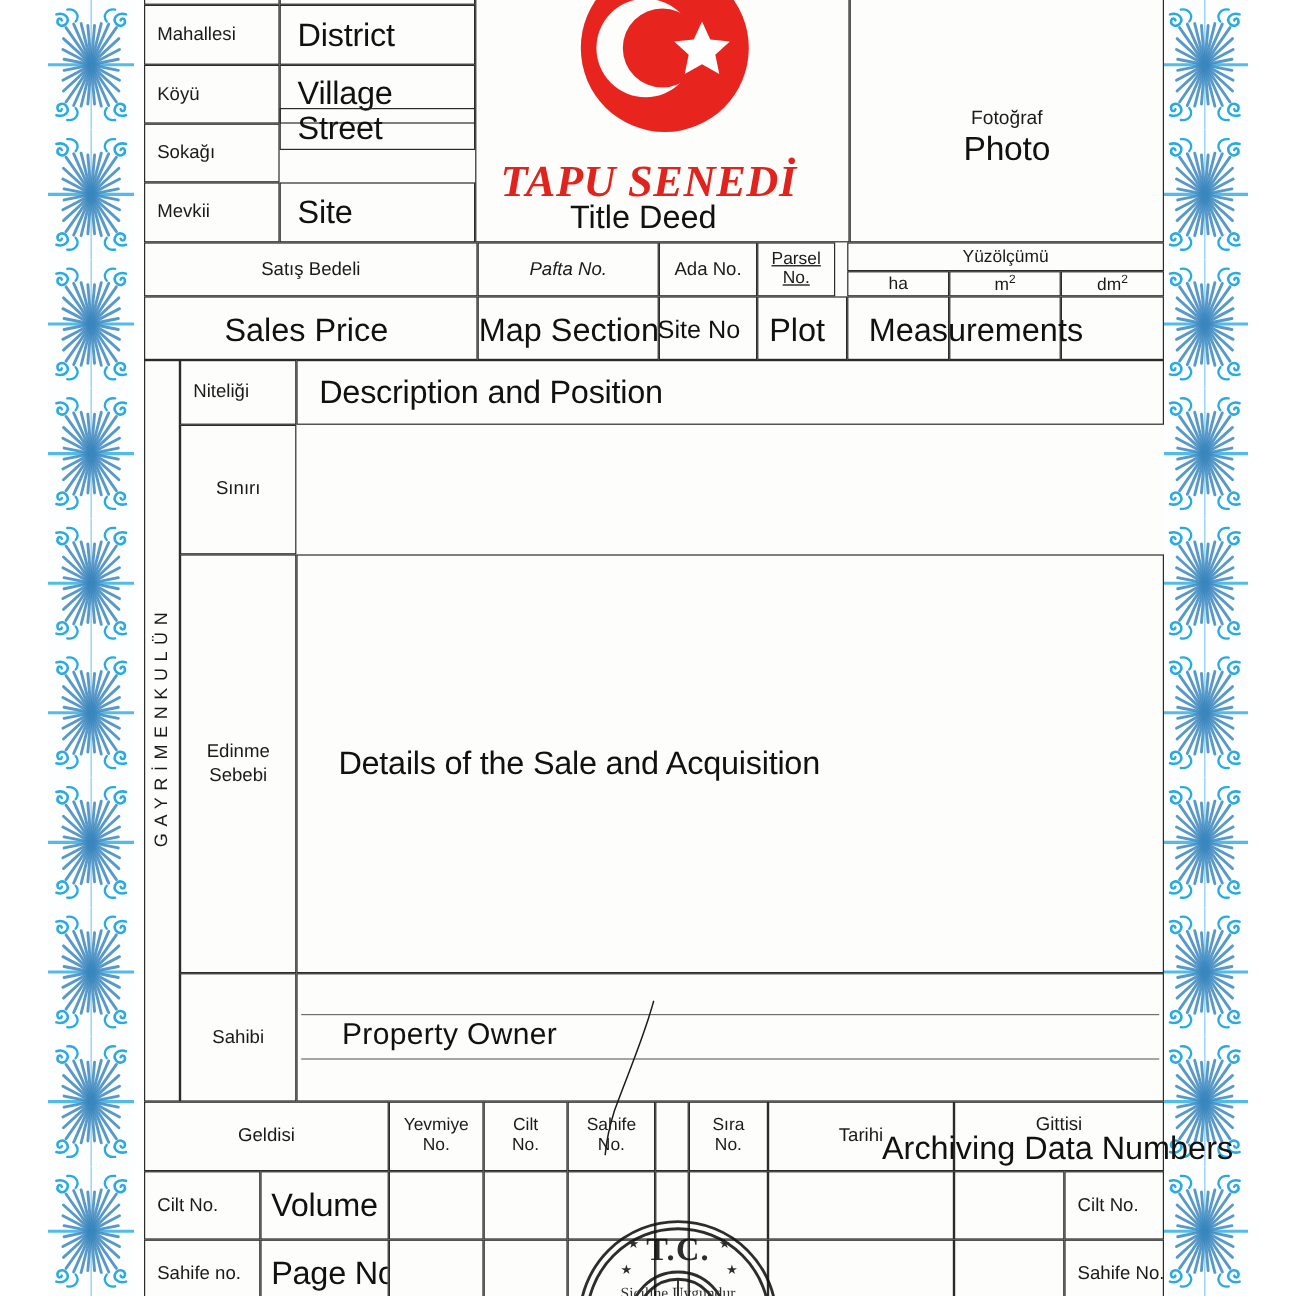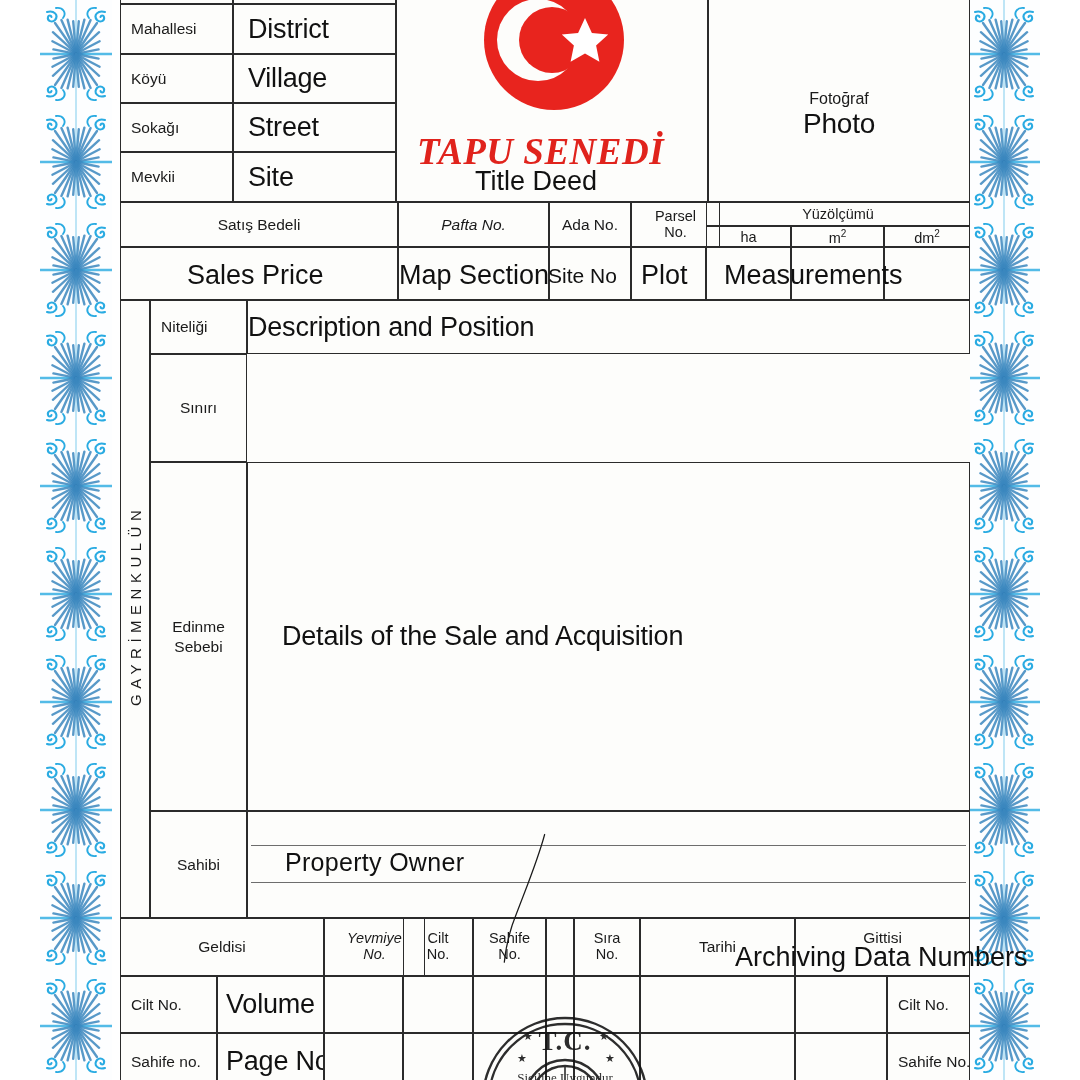--- a/index.html
+++ b/index.html
@@ -1104,21 +1104,21 @@
   <div class="cell" style="left:0px;top:54px;width:113px;height:49px;">
     <span class="lbl">Köyü</span>
   </div>
   <div class="cell" style="left:113px;top:54px;width:163px;height:49px;">
     <span class="val" style="padding-left:14px;">Village</span>
   </div>
 
   <div class="cell" style="left:0px;top:103px;width:113px;height:49px;">
     <span class="lbl">Sokağı</span>
   </div>
-  <div class="cell" style="left:113px;top:103px;width:163px;height:49px;">
+  <div class="cell" style="left:113px;top:90px;width:163px;height:35px;">
     <span class="val" style="padding-left:14px;">Street</span>
   </div>
 
   <div class="cell" style="left:0px;top:152px;width:113px;height:50px;">
     <span class="lbl">Mevkii</span>
   </div>
   <div class="cell" style="left:113px;top:152px;width:163px;height:50px;">
     <span class="val" style="padding-left:14px;">Site</span>
   </div>
 
@@ -1148,21 +1148,21 @@
 
   <div class="cell" style="left:0px;top:202px;width:278px;height:45px;">
     <span class="lbl ctr">Satış Bedeli</span>
   </div>
   <div class="cell" style="left:278px;top:202px;width:151px;height:45px;font-style:italic;">
     <span class="lbl ctr">Pafta No.</span>
   </div>
   <div class="cell" style="left:429px;top:202px;width:82px;height:45px;">
     <span class="lbl ctr">Ada No.</span>
   </div>
-  <div class="cell colwrap" style="left:511px;top:202px;width:89px;height:45px;">
+  <div class="cell colwrap" style="left:511px;top:202px;width:65px;height:45px;text-decoration:underline;">
     <span class="lbl" style="padding-left:0;font-size:14.5px;line-height:1.05;">Parsel</span>
     <span class="lbl" style="padding-left:0;font-size:14.5px;line-height:1.05;">No.</span>
   </div>
 
   <div class="cell" style="left:586px;top:202px;width:264px;height:24px;">
     <span class="lbl ctr" style="font-size:14.5px;">Yüzölçümü</span>
   </div>
   <div class="cell" style="left:586px;top:226px;width:85px;height:21px;">
     <span class="lbl ctr" style="font-size:14.5px;">ha</span>
   </div>
@@ -1187,21 +1187,21 @@
   <div class="ovl" style="left:521px;top:260px;">Plot</div>
   <div class="ovl" style="left:604px;top:260px;">Measurements</div>
 
   <div class="cell" style="left:0px;top:300px;width:30px;height:618px;"></div>
   <div class="vert" style="left:0px;top:470px;width:30px;height:270px;">GAYRİMENKULÜN</div>
 
   <div class="cell" style="left:30px;top:300px;width:97px;height:54px;">
     <span class="lbl">Niteliği</span>
   </div>
   <div class="cell" style="left:127px;top:300px;width:723px;height:54px;">
-    <span class="val" style="">Description and Position</span>
+    <span class="val" style="padding-left:18px;">Description and Position</span>
   </div>
 
   <div class="cell" style="left:30px;top:354px;width:97px;height:108px;">
     <span class="lbl ctr">Sınırı</span>
   </div>
 
   <div class="cell colwrap" style="left:30px;top:462px;width:97px;height:349px;">
     <span class="lbl" style="padding-left:0;line-height:1.25;">Edinme</span>
     <span class="lbl" style="padding-left:0;line-height:1.25;">Sebebi</span>
   </div>
@@ -1213,21 +1213,21 @@
     <span class="lbl ctr">Sahibi</span>
   </div>
   <div class="cell" style="left:127px;top:811px;width:723px;height:107px;"></div>
   <div class="rule" style="left:131px;top:845px;width:715px;"></div>
   <div class="rule" style="left:131px;top:882px;width:715px;"></div>
   <div class="ovl" style="left:165px;top:848px;font-size:25px;letter-spacing:.3px;">Property Owner</div>
 
   <div class="cell" style="left:0px;top:918px;width:204px;height:58px;">
     <span class="lbl ctr">Geldisi</span>
   </div>
-  <div class="cell colwrap" style="left:204px;top:918px;width:101px;height:58px;font-style:italic;">
+  <div class="cell colwrap" style="left:204px;top:918px;width:79px;height:58px;">
     <span class="lbl" style="padding-left:0;font-size:14.5px;line-height:1.1;">Yevmiye</span>
     <span class="lbl" style="padding-left:0;font-size:14.5px;line-height:1.1;">No.</span>
   </div>
   <div class="cell colwrap" style="left:283px;top:918px;width:70px;height:58px;">
     <span class="lbl" style="padding-left:0;font-size:14.5px;line-height:1.1;">Cilt</span>
     <span class="lbl" style="padding-left:0;font-size:14.5px;line-height:1.1;">No.</span>
   </div>
   <div class="cell colwrap" style="left:353px;top:918px;width:73px;height:58px;">
     <span class="lbl" style="padding-left:0;font-size:14.5px;line-height:1.1;">Sahife</span>
     <span class="lbl" style="padding-left:0;font-size:14.5px;line-height:1.1;">No.</span>

